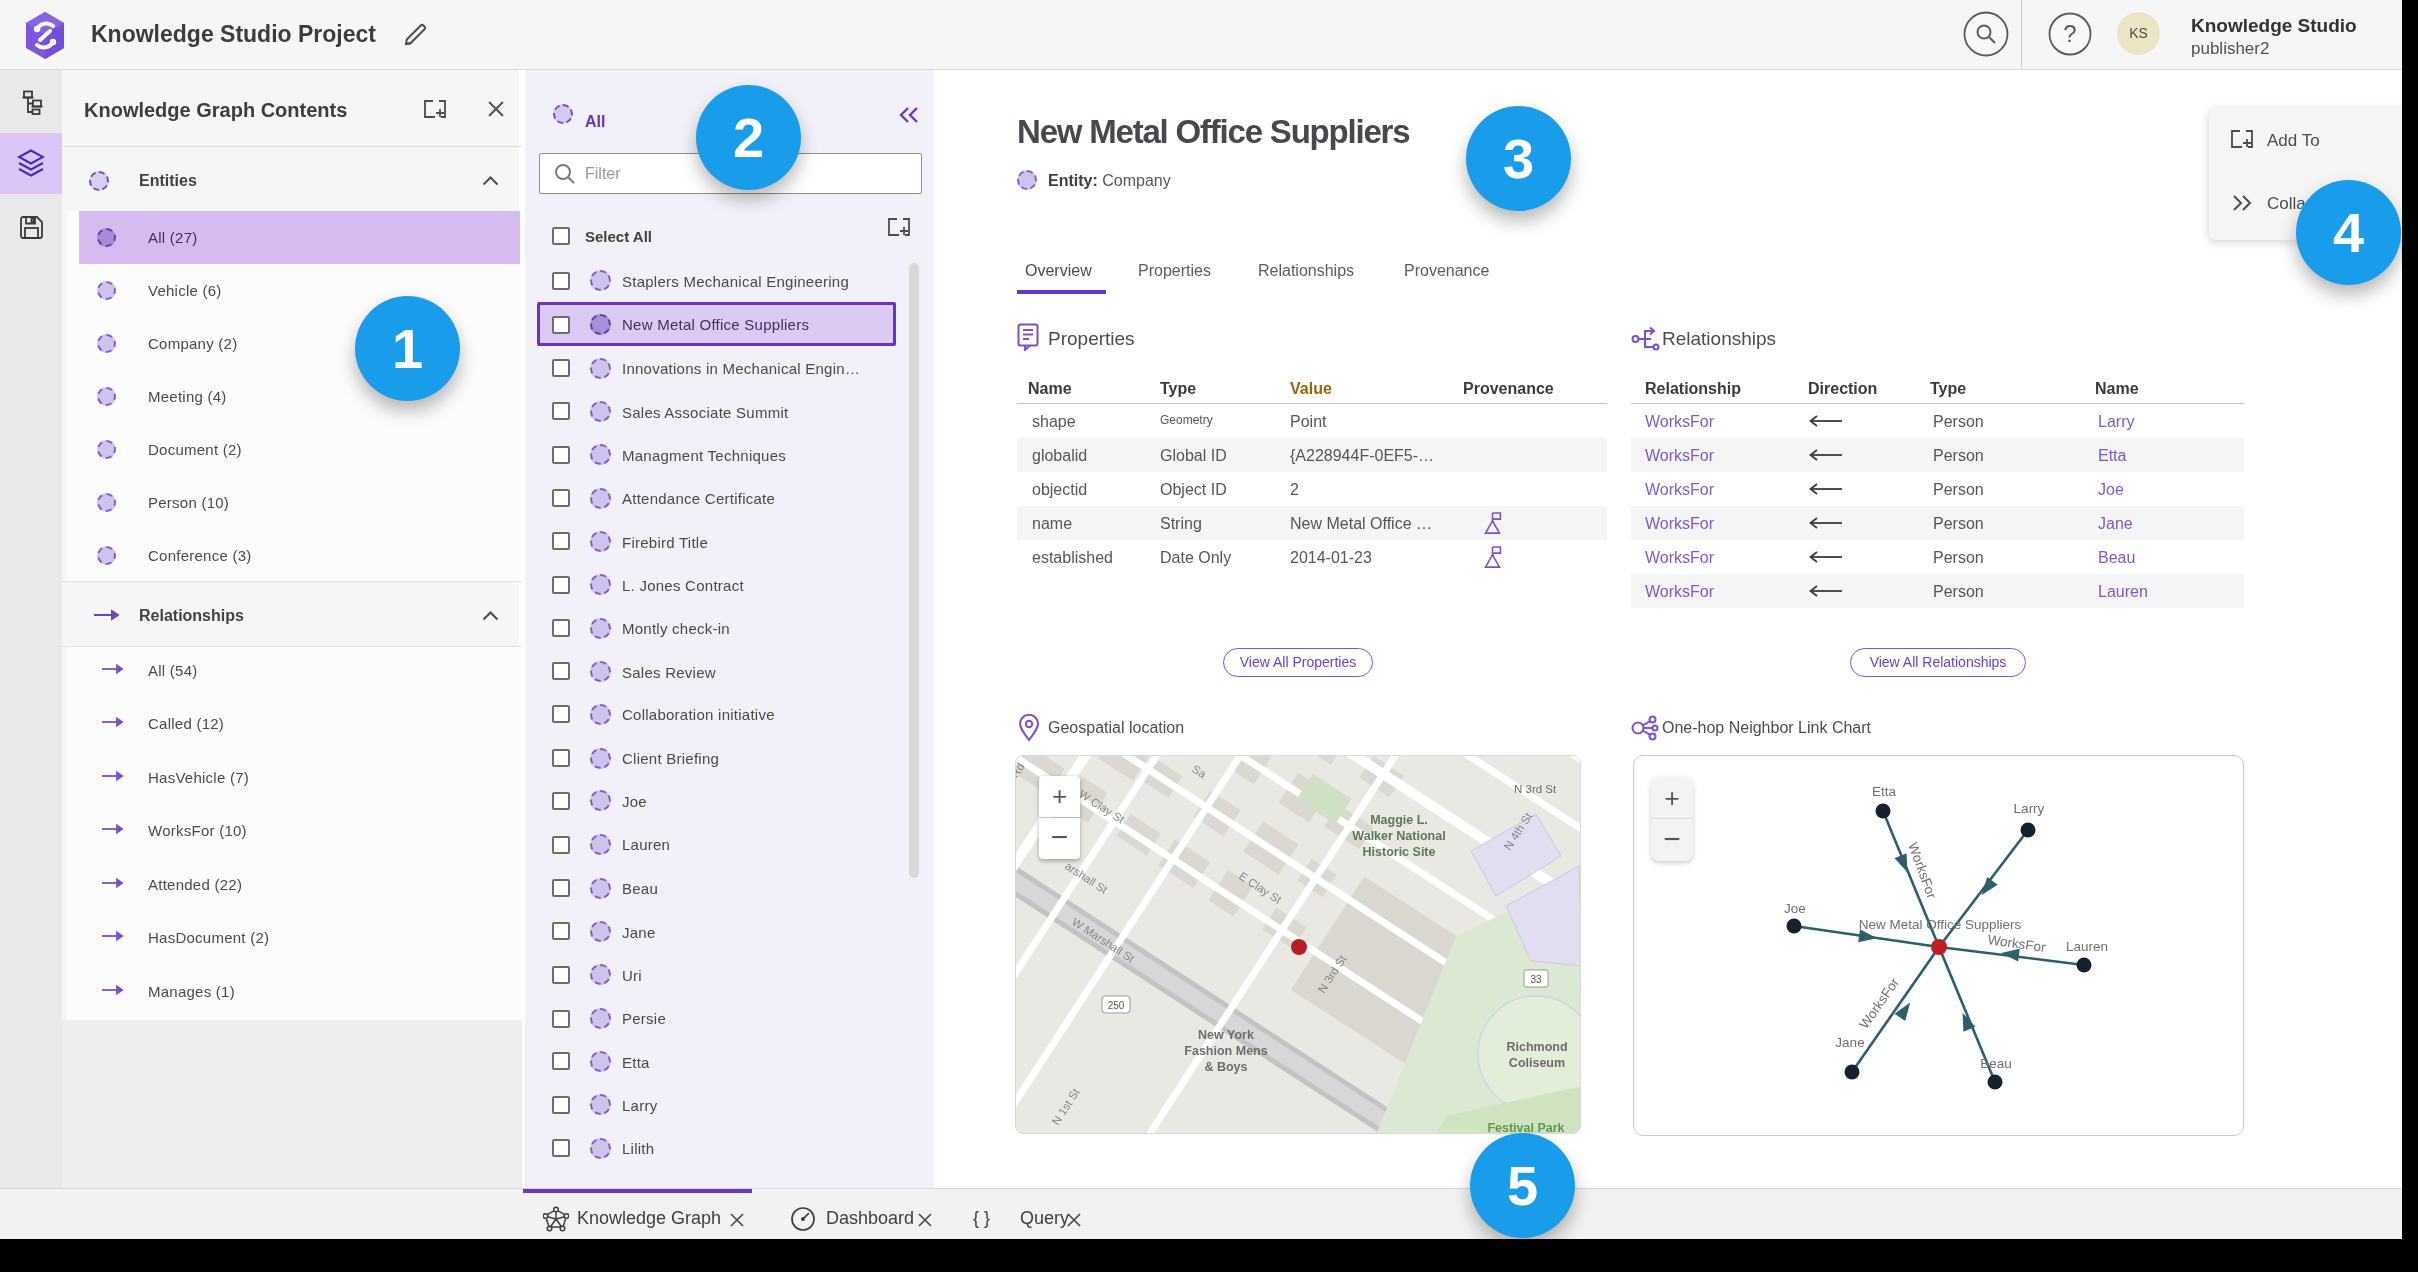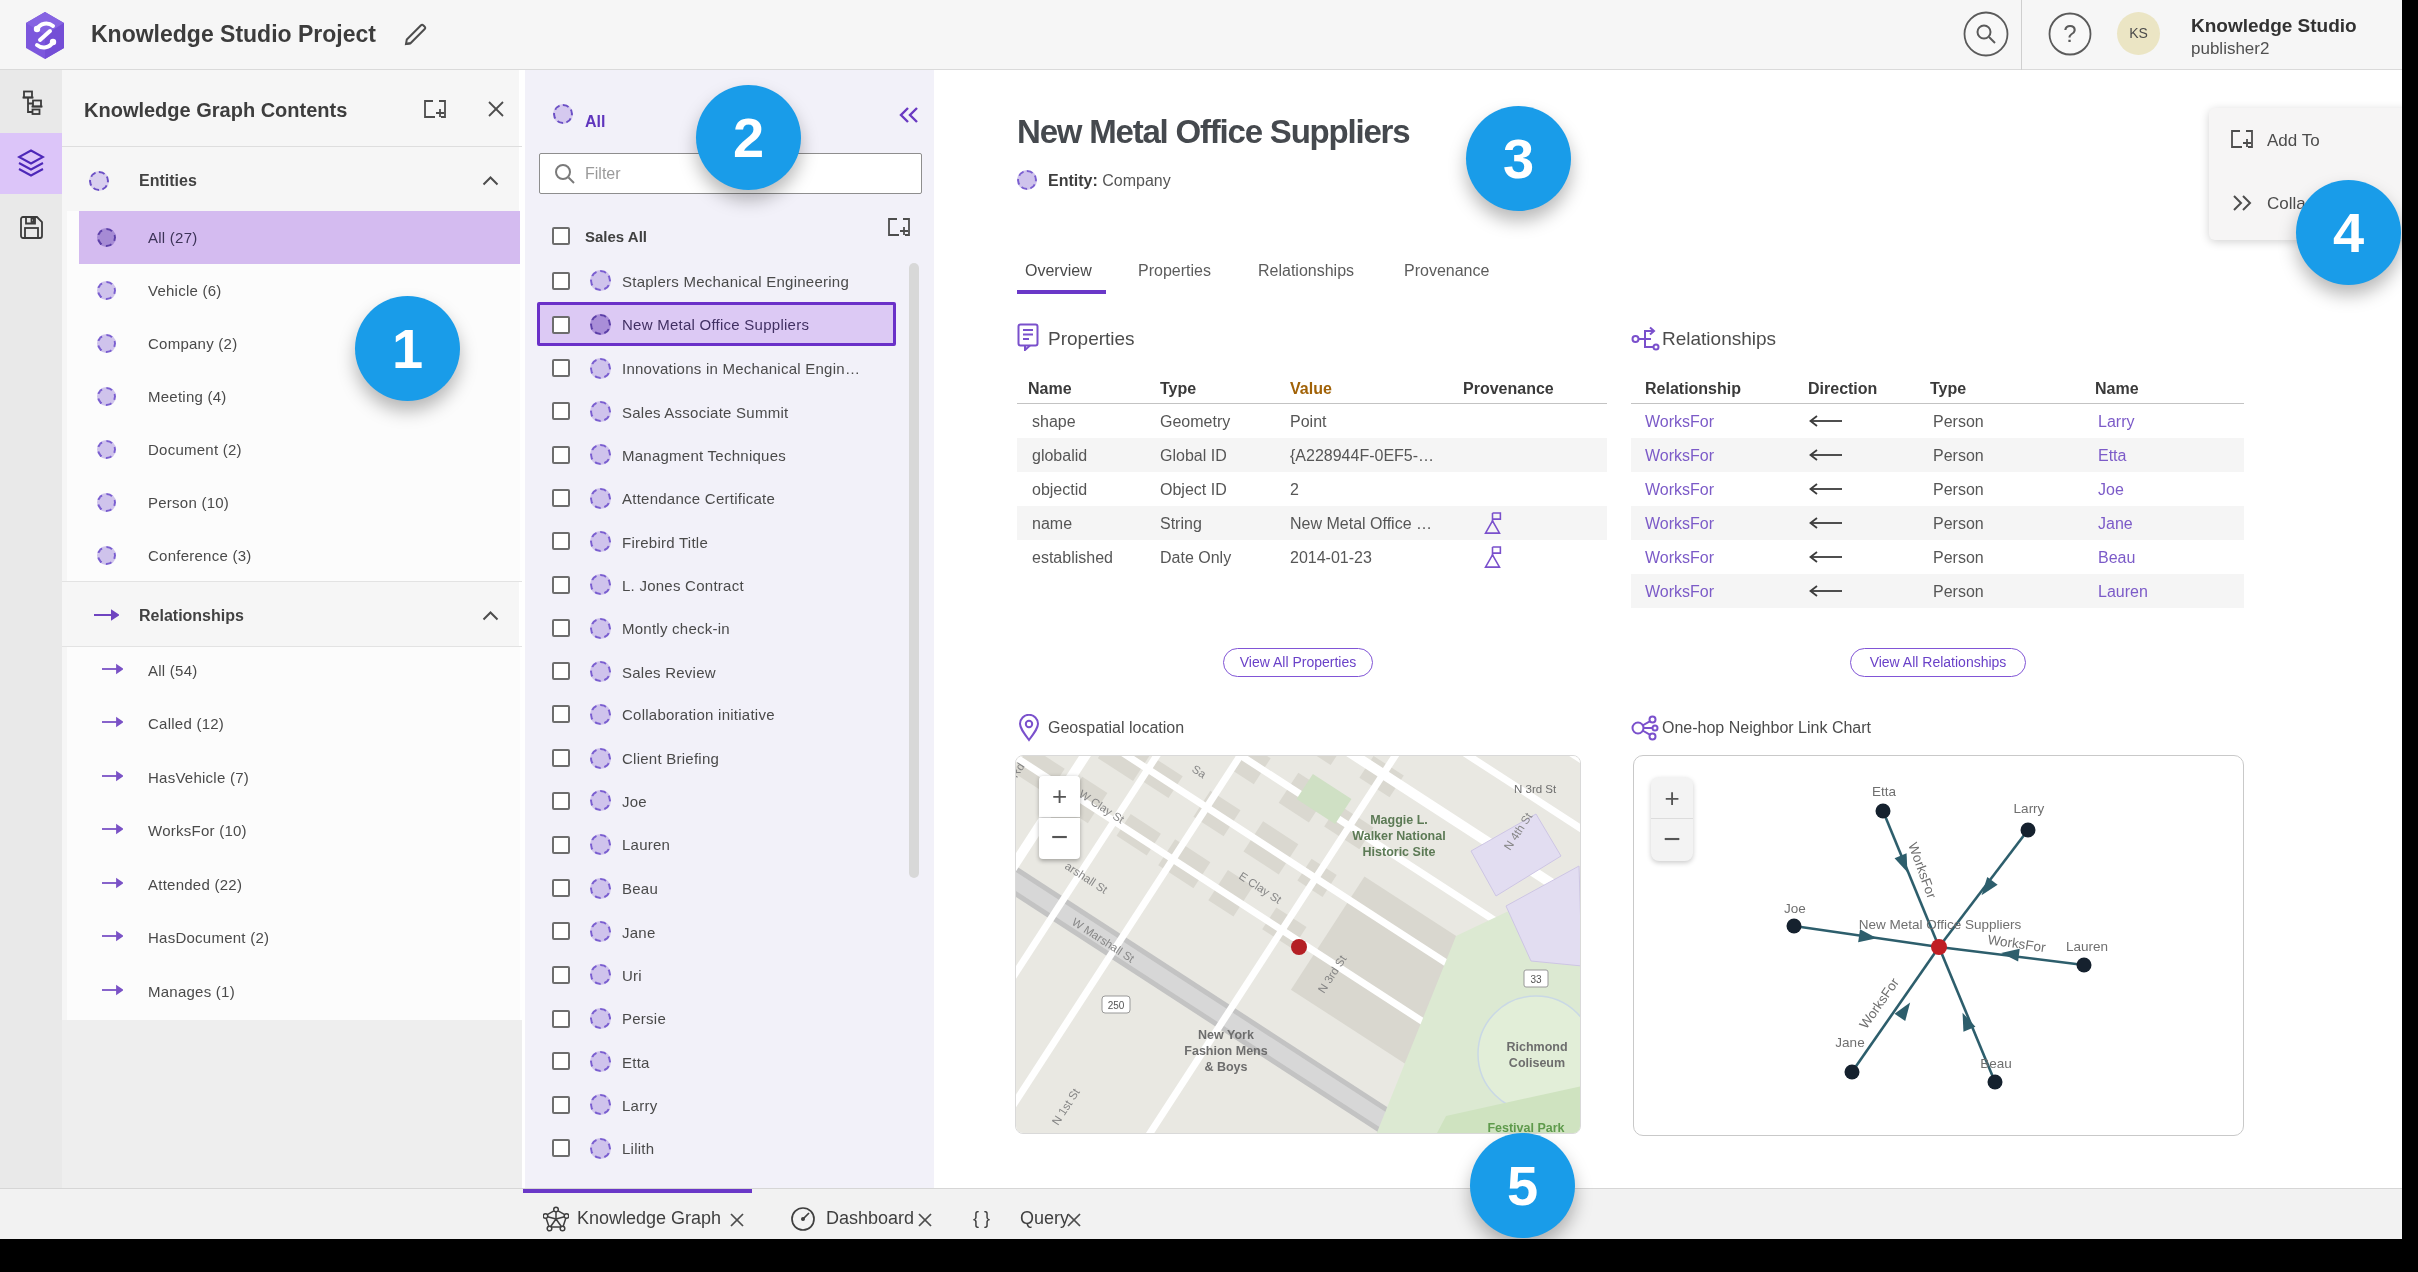--- a/index.html
+++ b/index.html
@@ -223,21 +223,21 @@
           <path d="M19 2 L12 9 L19 16"></path>
         </g>
       </svg>
     <div class="abs" style="left:14px; top:83px; width:383px; height:41px; background:#fff; border:1px solid #8e8e8e; border-radius:2px;"></div>
     <svg class="abs" style="left:28px; top:92px;" width="24" height="24" viewBox="0 0 24 24">
         <circle cx="10" cy="10" r="7" fill="none" stroke="#7a7a7a" stroke-width="2"></circle>
         <line x1="15.5" y1="15.5" x2="21" y2="21" stroke="#7a7a7a" stroke-width="2"></line>
       </svg>
     <div class="abs" style="left:60px; top:95px; font-size:16px; color:#9a9a9a;">Filter</div>
     <div class="cb" style="left:27px; top:157px;"></div>
-    <div class="abs" style="left:60px; top:158px; font-size:15px; font-weight:600; color:#404040;">Sales All</div>
+    <div class="abs" style="left:60px; top:158px; font-size:15px; font-weight:600; color:#404040;">Select All</div>
     <svg class="abs" style="left:361px; top:146px;" width="26" height="24" viewBox="0 0 26 24">
       <g fill="none" stroke="#4d4d4d" stroke-width="1.8">
         <path d="M11 3 L3 3 L3 19 L13 19 M19 19 L23 19 L23 3 L17 3"></path>
         <path d="M18 11 L18 19 M14 15 L22 15"></path>
       </g>
     </svg>
     <div class="abs" style="left:384px; top:193px; width:10px; height:615px; background:#d8d8d8; border-radius:5px;"></div>
     <div class="cb" style="left:27px; top:202px;"></div>
     <div class="rc" style="left:65px; top:200px; "></div>
     <div class="rowtxt abs" style="left:97px; top:203px; ">Staplers Mechanical Engineering</div>
@@ -321,21 +321,21 @@
     </svg>
     <div class="abs" style="left:93px; top:258px; font-size:19px; color:#4c4c4c;">Properties</div>
     <div class="abs" style="left:62px; top:368px; width:590px; height:34px; background:#f5f5f5;"></div>
     <div class="abs" style="left:62px; top:436px; width:590px; height:34px; background:#f5f5f5;"></div>
     <div class="abs" style="left:73px; top:310px; font-size:16px; font-weight:bold; color:#3a3a3a;">Name</div>
     <div class="abs" style="left:205px; top:310px; font-size:16px; font-weight:bold; color:#3a3a3a;">Type</div>
     <div class="abs" style="left:335px; top:310px; font-size:16px; font-weight:bold; color:#a16207;">Value</div>
     <div class="abs" style="left:508px; top:310px; font-size:16px; font-weight:bold; color:#3a3a3a;">Provenance</div>
     <div class="abs" style="left:62px; top:333px; width:590px; height:1px; background:#c3c3c3;"></div>
     <div class="abs" style="left:77px; top:343px; font-size:16px; color:#565656;">shape</div>
-    <div class="abs" style="left:205px; top:343px; font-size:16px; color:#565656;">Geometry</div>
+    <div class="abs" style="left:205px; top:343px; font-size:12px; color:#565656;">Geometry</div>
     <div class="abs" style="left:335px; top:343px; font-size:16px; color:#565656;">Point</div>
     <div class="abs" style="left:77px; top:377px; font-size:16px; color:#565656;">globalid</div>
     <div class="abs" style="left:205px; top:377px; font-size:16px; color:#565656;">Global ID</div>
     <div class="abs" style="left:335px; top:377px; font-size:16px; color:#565656;">{A228944F-0EF5-…</div>
     <div class="abs" style="left:77px; top:411px; font-size:16px; color:#565656;">objectid</div>
     <div class="abs" style="left:205px; top:411px; font-size:16px; color:#565656;">Object ID</div>
     <div class="abs" style="left:335px; top:411px; font-size:16px; color:#565656;">2</div>
     <div class="abs" style="left:77px; top:445px; font-size:16px; color:#565656;">name</div>
     <div class="abs" style="left:205px; top:445px; font-size:16px; color:#565656;">String</div>
     <div class="abs" style="left:335px; top:445px; font-size:16px; color:#565656;">New Metal Office …</div>

